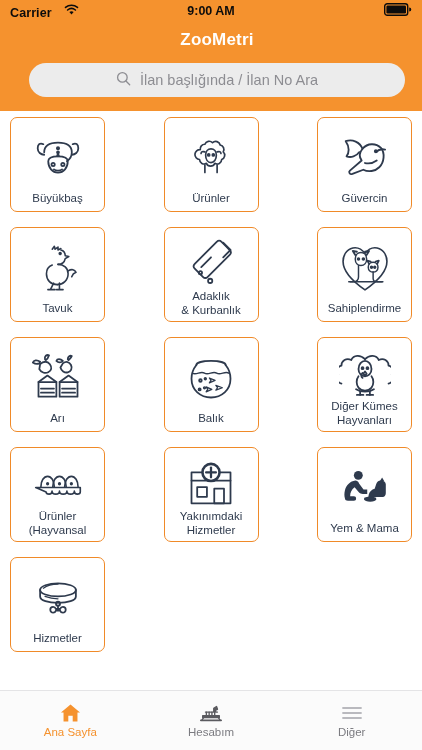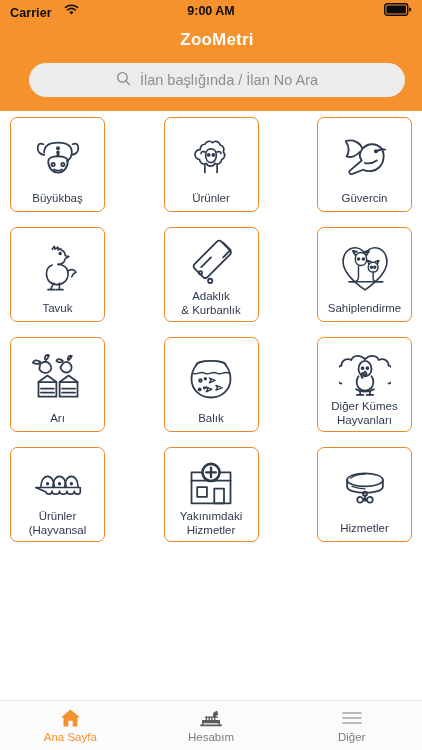--- a/index.html
+++ b/index.html
@@ -104,21 +104,21 @@
     line-height: 13.5px;
     color: #2e3a4d;
     padding-bottom: 6px;
     white-space: pre-line;
   }
   .tile.two-line .tile-label { padding-bottom: 4px; }
 
   
   .tabbar {
     flex: 0 0 auto;
-    height: 50px;
+    height: 60px;
     background: #fbfbfb;
     border-top: 1px solid #e4e4e6;
     display: flex;
     text-align: center;
   }
   .tab {
     flex: 1 1 0;
     display: flex; flex-direction: column;
     align-items: center; justify-content: center;
     gap: 3px;
@@ -354,20 +354,33 @@
               <path d="M26 18 h12" stroke-width="2.8"></path>
               <path d="M15 36 h12 v12 h-12z"></path>
               <path d="M36 38 h12 v18 h-12z"></path>
             </svg>
           </div>
           <div class="tile-label">Yakınımdaki
 Hizmetler</div>
         </div>
         <div class="tile">
           <div class="tile-icon">
+            <svg width="52" height="52" viewBox="0 0 70 48" fill="#2e3a4d">
+              <circle cx="26" cy="7" r="6"></circle>
+              <path d="M22 14 c-7 1 -12 6 -14 13 c-1 4 -1 8 0 11 c0 2 2 3 4 3 h8 c2 0 3 -1 3 -3 c0 -2 -1 -3 -3 -3 h-5 c0 -5 2 -9 6 -12 l6 7 c1 1 3 2 5 2 h6 v-6 h-5 l-6 -8 c-1 -3 -3 -4 -5 -4z"></path>
+              <path d="M56 14 c-3 0 -5 2 -6 5 l-2 6 c-4 1 -7 4 -8 8 c-1 3 0 6 2 8 h5 c-1 -2 -1 -4 0 -5 h12 c2 0 4 -2 4 -5 l0 -12 c0 -3 -3 -5 -7 -5z"></path>
+              <path d="M58 10 l-3 5 l6 0z"></path>
+              <ellipse cx="42" cy="39" rx="8" ry="3.5"></ellipse>
+              <path d="M34 37 h16 v2 h-16z"></path>
+            </svg>
+          </div>
+          <div class="tile-label">Yem &amp; Mama</div>
+        </div>
+        <div class="tile">
+          <div class="tile-icon">
             <svg width="52" height="52" viewBox="0 0 64 52" fill="none" stroke="#2e3a4d" stroke-width="2.2" stroke-linecap="round" stroke-linejoin="round">
               <ellipse cx="32" cy="16" rx="22" ry="8"></ellipse>
               <path d="M10 16 v8 c0 5 10 8 22 8 s22 -3 22 -8 v-8"></path>
               <path d="M14 14 c4 -3 11 -5 18 -5" stroke-width="1.5"></path>
               <path d="M16 24 c5 2 11 3 16 3" stroke-width="1.5"></path>
               <circle cx="32" cy="33" r="2.5"></circle>
               <path d="M32 36 v4"></path>
               <path d="M26 44 a3.5 3.5 0 0 1 0 -7 a3.5 3.5 0 0 1 3.3 2.4 h5.4 a3.5 3.5 0 0 1 3.3 -2.4 a3.5 3.5 0 0 1 0 7 a3.5 3.5 0 0 1 -3.3 -2.4 h-5.4 a3.5 3.5 0 0 1 -3.3 2.4z"></path>
             </svg>
           </div>

